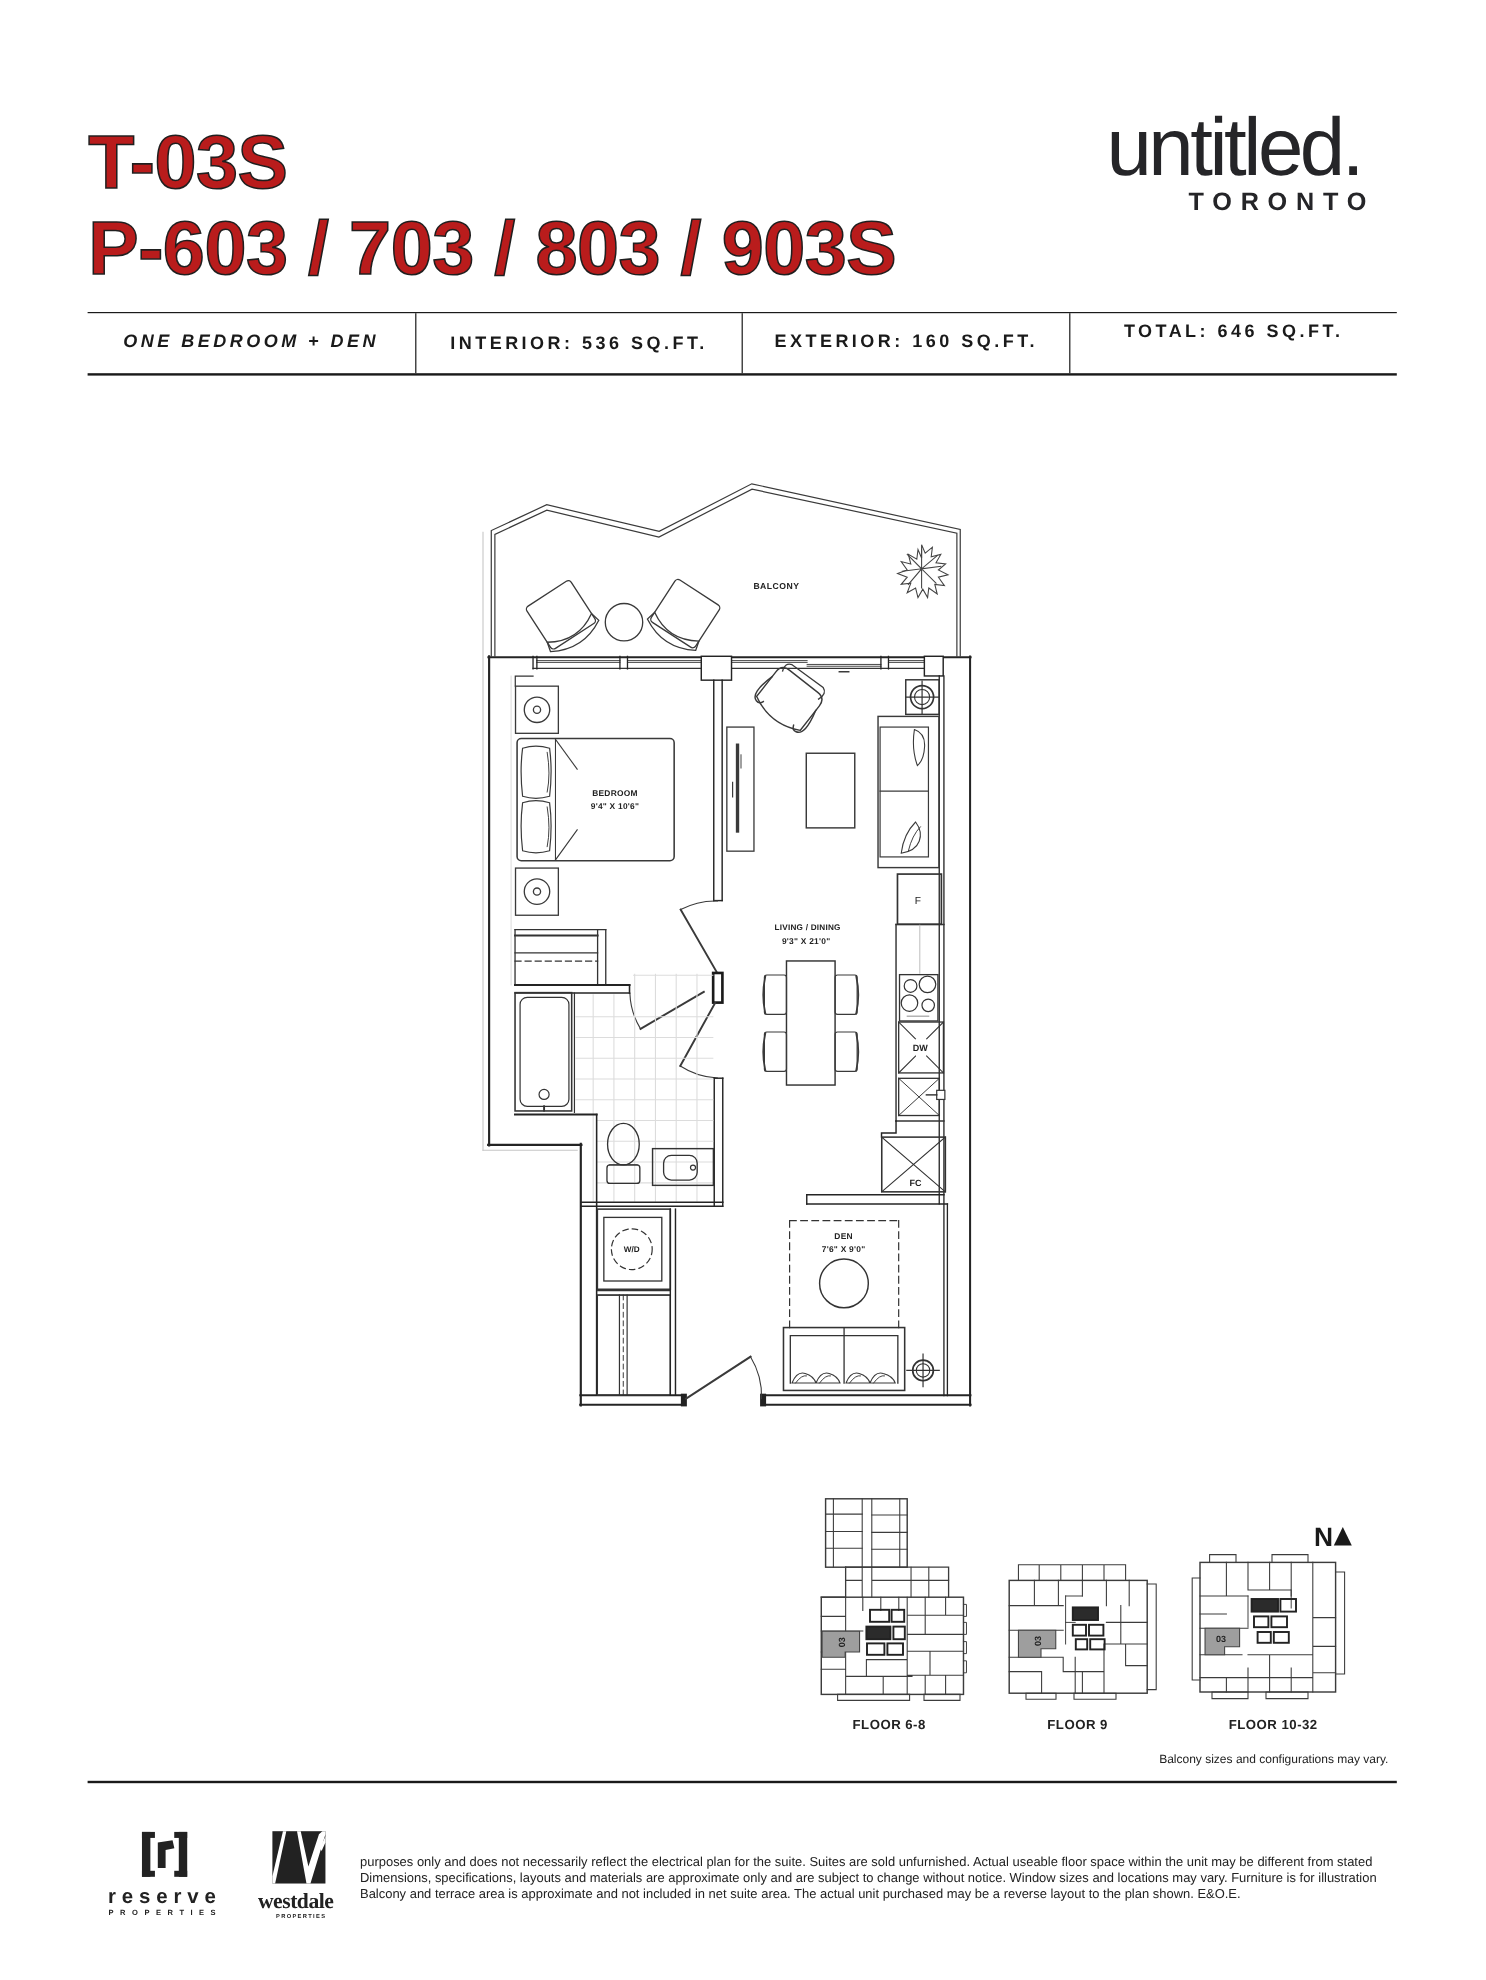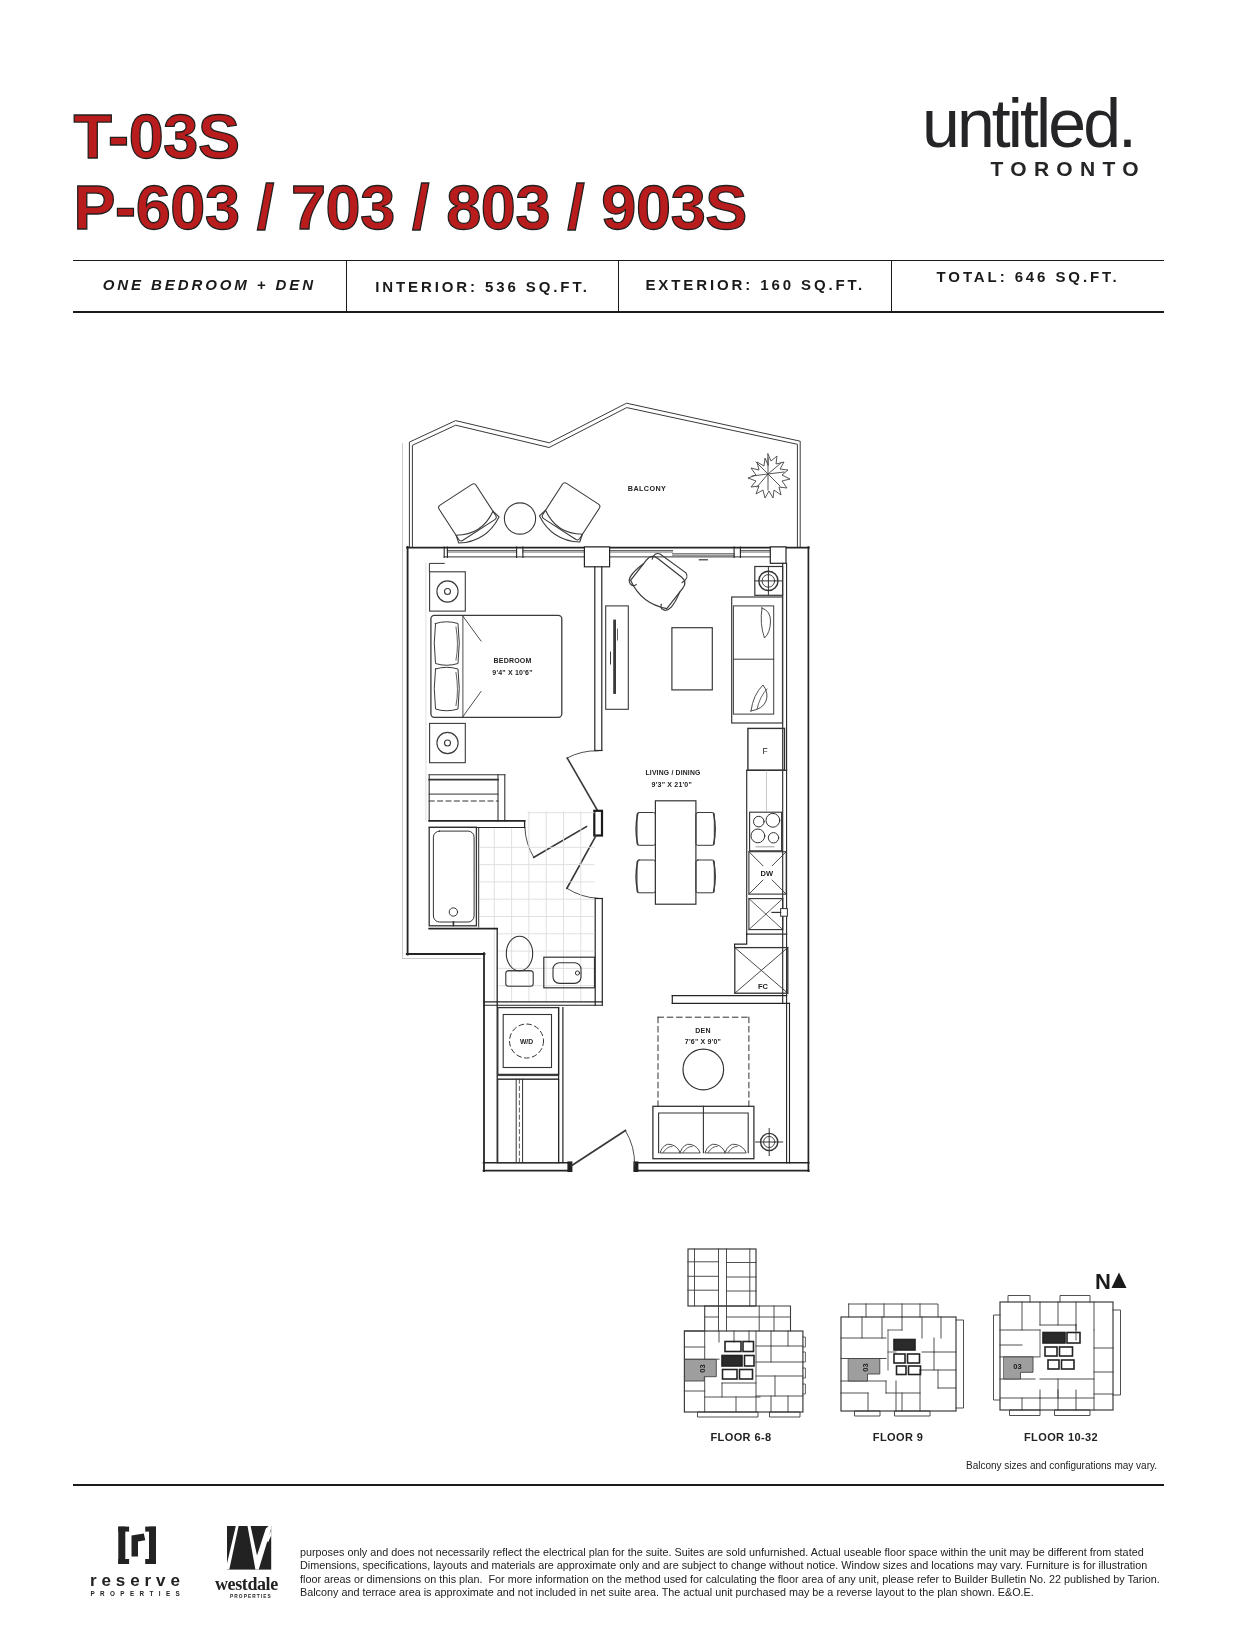--- a/index.html
+++ b/index.html
@@ -510,17 +510,16 @@
     <polygon points="25.8,6 28.6,6 19.3,49.6 17,49.6 17,43.5" fill="#fff"></polygon>
     <polygon points="37.5,6 40.6,6 47,35.5 55.8,8.5 58.6,6 61.2,6 61.2,8.5 48.7,49.6 45.4,49.6" fill="#fff"></polygon>
     <polygon points="56.5,20 61.2,10.5 61.2,15.5 58,22.5" fill="#fff"></polygon>
     <text x="5" y="69.6" font-size="18" font-weight="bold" letter-spacing="-0.4" fill="#222" font-family="Liberation Serif, serif">westdale</text>
     <text x="20" y="78.3" font-size="4.8" font-weight="bold" letter-spacing="1.1" fill="#222" font-family="Liberation Sans, sans-serif">PROPERTIES</text>
   </svg>
 
   <div class="abs" style="left:300px;top:1546px;width:860px;font-size:10.8px;line-height:13.4px;color:#222;white-space:nowrap;">
     <div>purposes only and does not necessarily reflect the electrical plan for the suite. Suites are sold unfurnished. Actual useable floor space within the unit may be different from stated</div>
     <div>Dimensions, specifications, layouts and materials are approximate only and are subject to change without notice. Window sizes and locations may vary. Furniture is for illustration</div>
-    <div>floor areas or dimensions on this plan.&nbsp; For more information on the method used for calculating the floor area of any unit, please refer to Builder Bulletin No. 22 published by Tarion.</div>
     <div>Balcony and terrace area is approximate and not included in net suite area. The actual unit purchased may be a reverse layout to the plan shown. E&amp;O.E.</div>
   </div>
 
 </div>
 
 </body></html>

